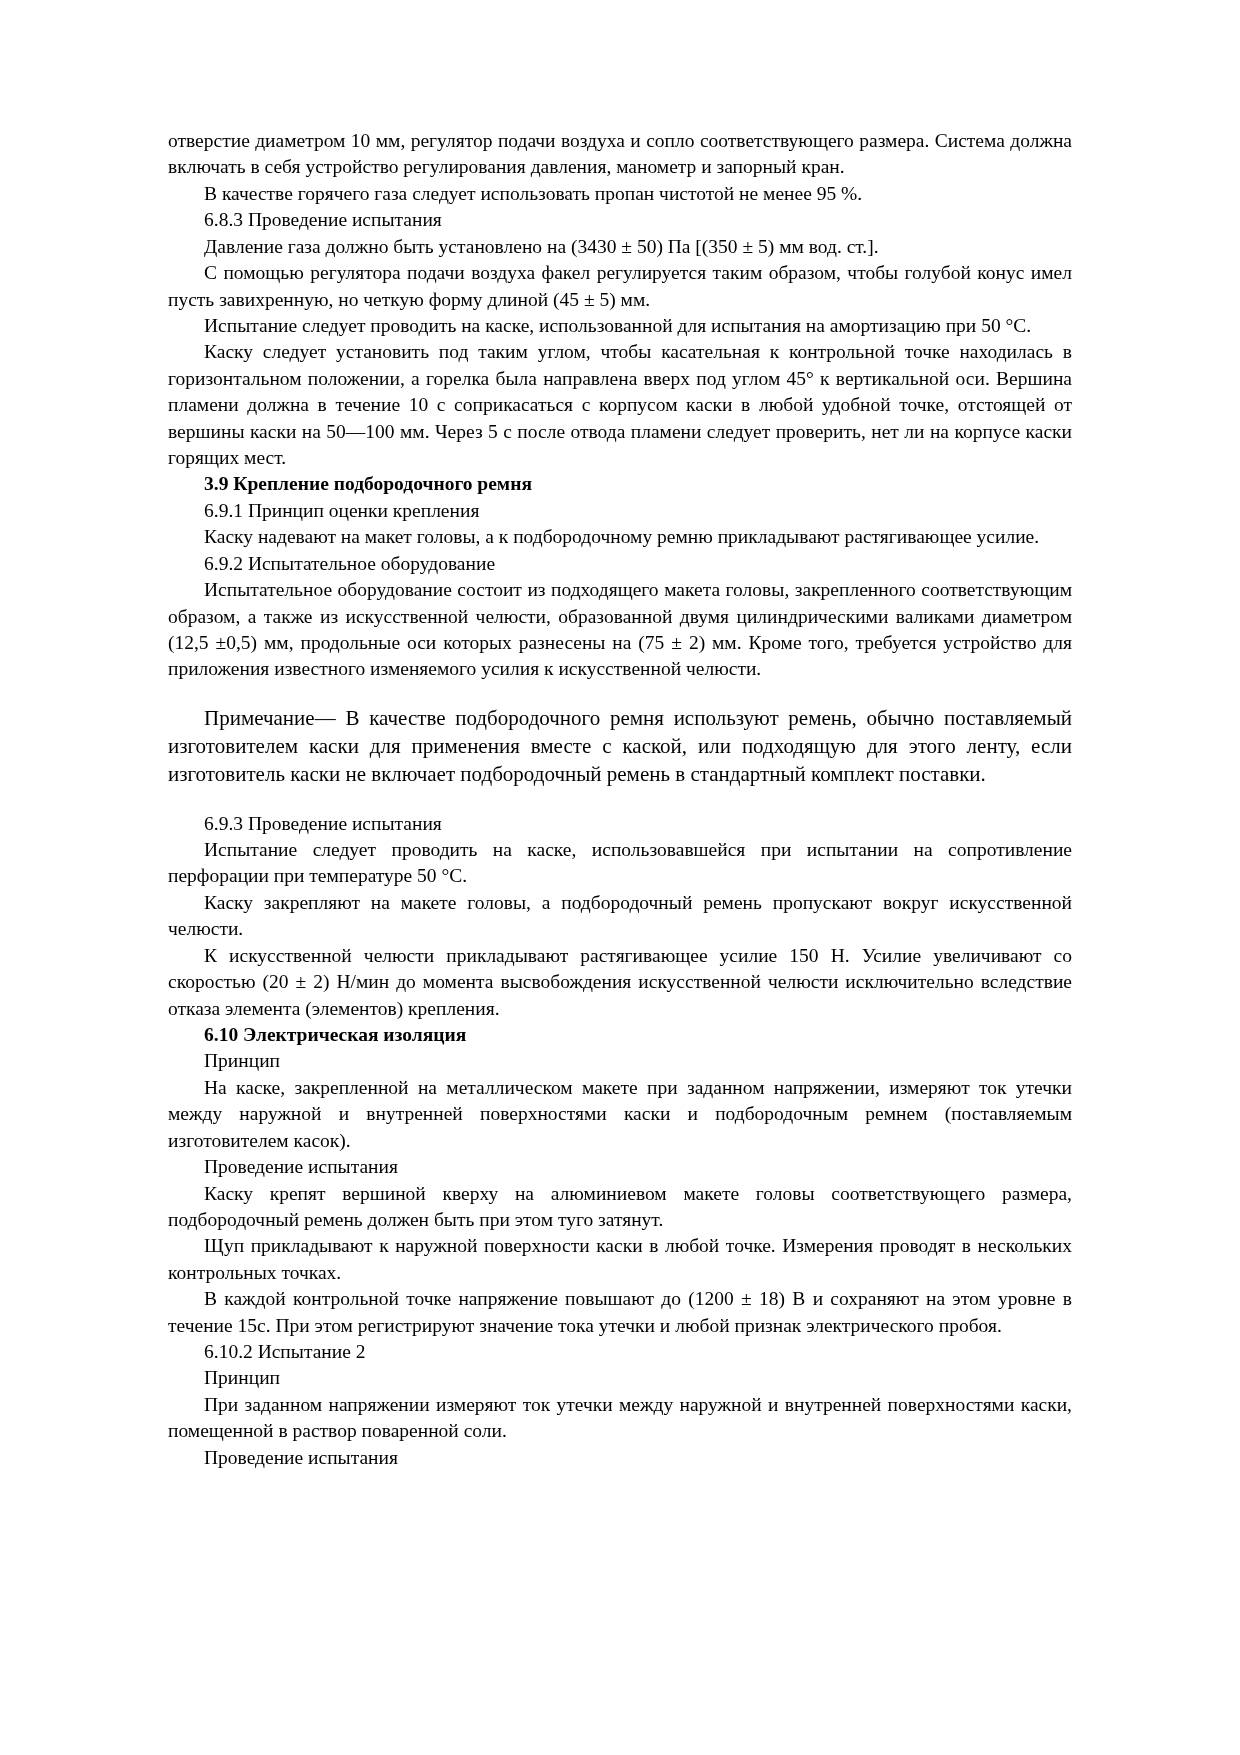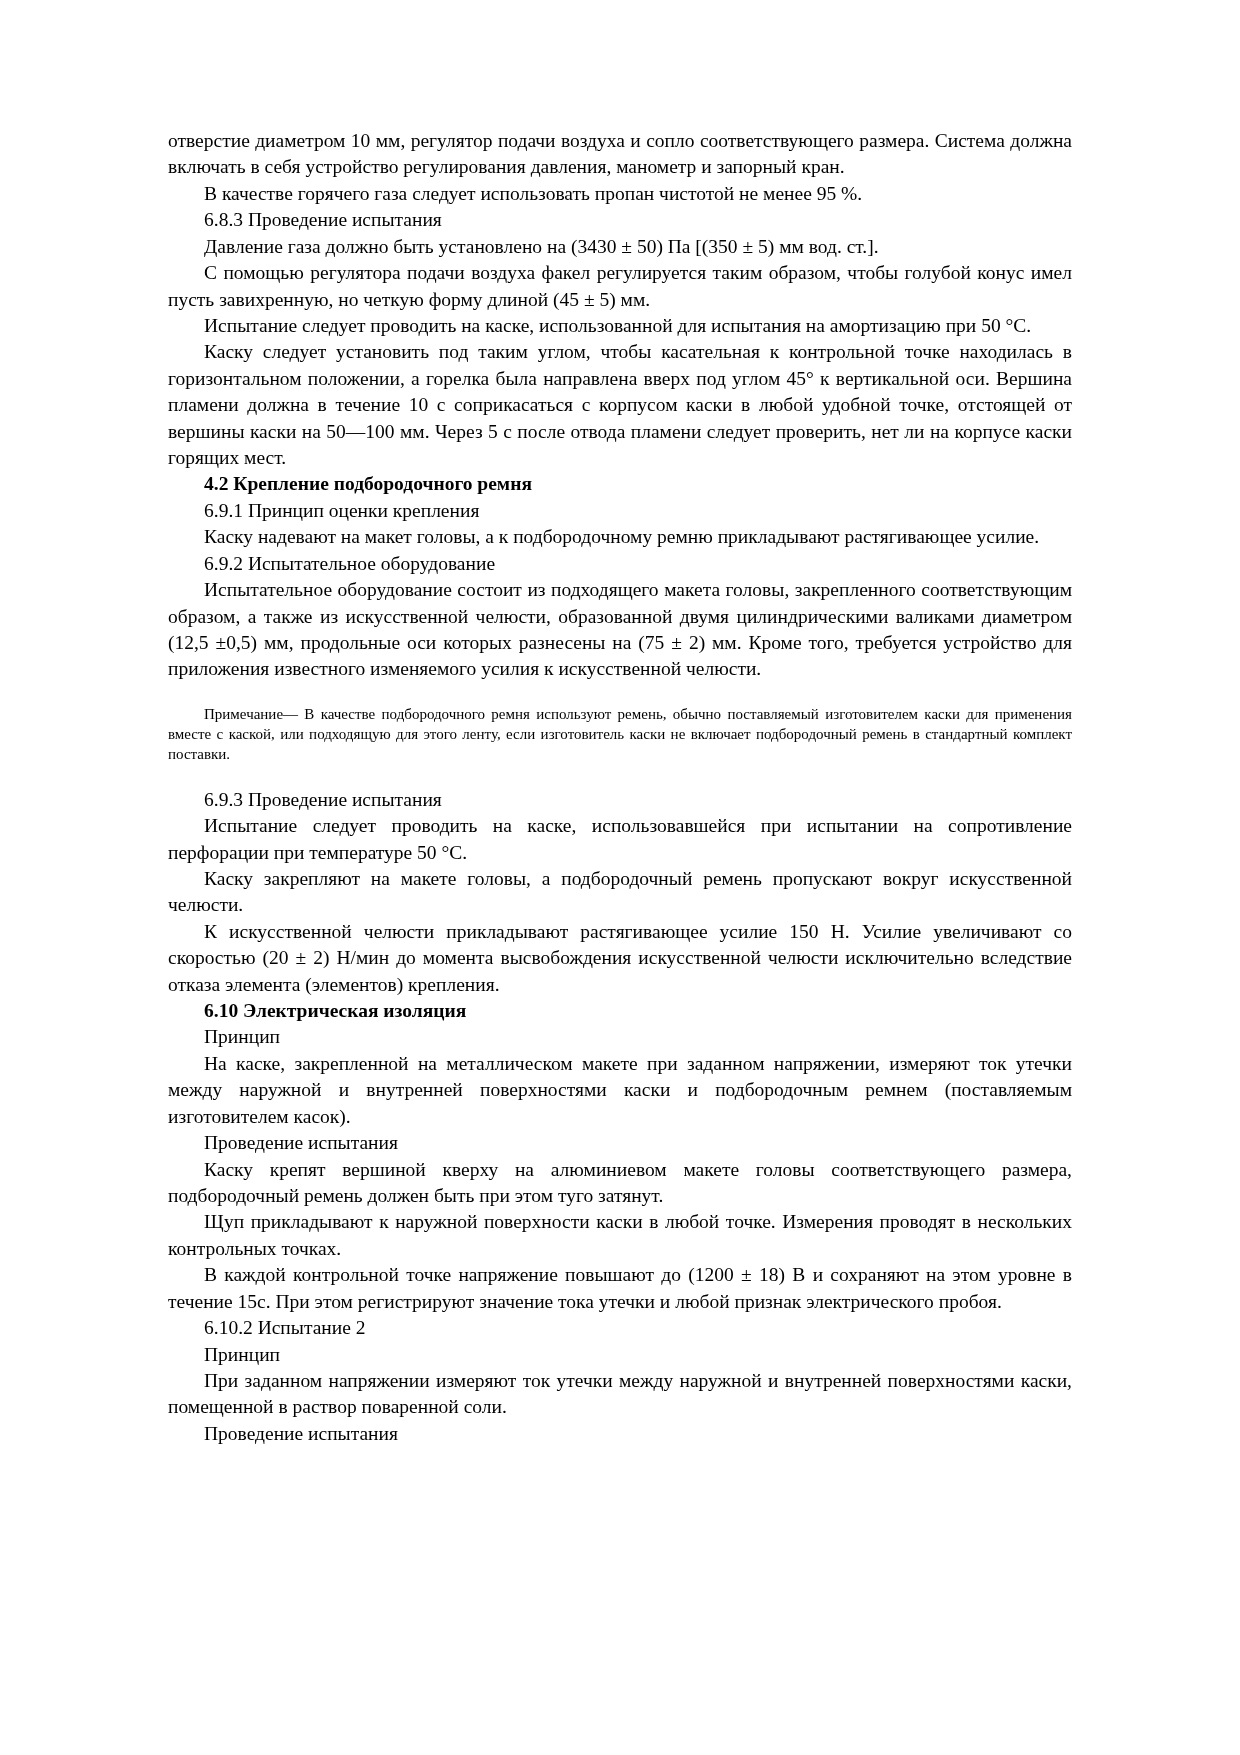--- a/index.html
+++ b/index.html
@@ -31,42 +31,42 @@
     text-indent: 0;
   }
   p.indent {
     text-indent: 36px;
   }
   p.heading {
     font-weight: bold;
     text-indent: 36px;
   }
   p.note {
-    font-size: 15px;
+    font-size: 21px;
     line-height: 1.33;
     text-indent: 36px;
     text-align: justify;
   }
   .spacer-note-before { height: 22px; }
   .spacer-note-after { height: 22px; }
 </style>
 </head>
 <body>
 
 <div class="page">
   <div class="doc-body">
 
     <p class="">отверстие диаметром 10 мм, регулятор подачи воздуха и сопло соответствующего размера. Система должна включать в себя устройство регулирования давления, манометр и запорный кран.</p>
     <p class="indent">В качестве горячего газа следует использовать пропан чистотой не менее 95 %.</p>
     <p class="indent">6.8.3 Проведение испытания</p>
     <p class="indent">Давление газа должно быть установлено на (3430 ± 50) Па [(350 ± 5) мм вод. ст.].</p>
     <p class="indent">С помощью регулятора подачи воздуха факел регулируется таким образом, чтобы голубой конус имел пусть завихренную, но четкую форму длиной (45 ± 5) мм.</p>
     <p class="indent">Испытание следует проводить на каске, использованной для испытания на амортизацию при 50 °С.</p>
     <p class="indent">Каску следует установить под таким углом, чтобы касательная к контрольной точке находилась в горизонтальном положении, а горелка была направлена вверх под углом 45° к вертикальной оси. Вершина пламени должна в течение 10 с соприкасаться с корпусом каски в любой удобной точке, отстоящей от вершины каски на 50—100 мм. Через 5 с после отвода пламени следует проверить, нет ли на корпусе каски горящих мест.</p>
-    <p class="heading">4.2 Крепление подбородочного ремня</p>
+    <p class="heading">3.9 Крепление подбородочного ремня</p>
     <p class="indent">6.9.1 Принцип оценки крепления</p>
     <p class="indent">Каску надевают на макет головы, а к подбородочному ремню прикладывают растягивающее усилие.</p>
     <p class="indent">6.9.2 Испытательное оборудование</p>
     <p class="indent">Испытательное оборудование состоит из подходящего макета головы, закрепленного соответствующим образом, а также из искусственной челюсти, образованной двумя цилиндрическими валиками диаметром (12,5 ±0,5) мм, продольные оси которых разнесены на (75 ± 2) мм. Кроме того, требуется устройство для приложения известного изменяемого усилия к искусственной челюсти.</p>
 
     <div class="spacer-note-before"></div>
     <p class="note">Примечание— В качестве подбородочного ремня используют ремень, обычно поставляемый изготовителем каски для применения вместе с каской, или подходящую для этого ленту, если изготовитель каски не включает подбородочный ремень в стандартный комплект поставки.</p>
     <div class="spacer-note-after"></div>
 
     <p class="indent">6.9.3 Проведение испытания</p>

